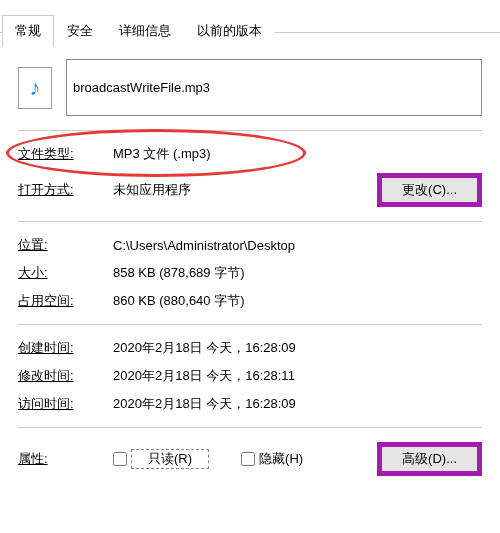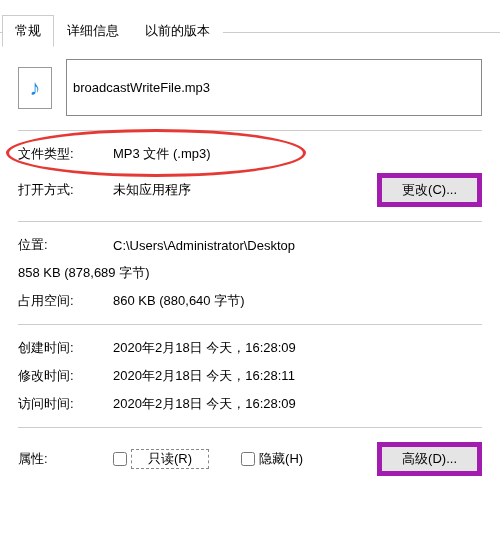--- a/index.html
+++ b/index.html
@@ -2,40 +2,41 @@
 <html><head>
 <meta charset="utf-8">
 <style>
 * { box-sizing: border-box; margin: 0; padding: 0; }
 body { font-family: "Microsoft YaHei", "Segoe UI", sans-serif; font-size: 13px; background: #fff; color: #000; width: 500px; }
 .tabs { display: flex; background: #fff; border-bottom: 1px solid #ccc; padding: 0 2px; }
 .tab { padding: 6px 12px; cursor: pointer; border: 1px solid transparent; border-bottom: none; position: relative; top: 15px; background: #fff; }
 .tab.active { border-color: #ccc; border-bottom: 1px solid #fff; background: #fff; }
 .content { padding: 16px 18px; }
 .row { display: flex; align-items: center; margin: 10px 0; }
-.label { width: 95px; flex-shrink: 0; }
+.label { width: 95px; flex-shrink: 0; text-decoration: underline; }
 .value { flex: 1; }
 .filename-input { flex: 1; padding: 20px 6px; border: 1px solid #888; font-family: inherit; font-size: 13px; }
 .icon-box { width: 34px; height: 42px; border: 1px solid #999; background: #fff; display: flex; align-items: center; justify-content: center; margin-right: 14px; }
 .hr { border: none; border-top: 1px solid #ccc; margin: 14px 0; }
 .btn { padding: 3px 20px; border: 5px solid #a21caf; background: #e5e5e5; cursor: pointer; font-family: inherit; font-size: 13px; margin-left: 8px; min-width: 100px; text-align: center; }
 .checkbox-wrap { display: inline-flex; align-items: center; margin-right: 32px; cursor: pointer; }
 .checkbox-wrap input { margin-right: 4px; width: 14px; height: 14px; }
 .dashed-label { border: 1px dashed #888; padding: 0 16px; }
 .music-icon { color: #1e88e5; font-size: 22px; }
 .highlight-ellipse { position: absolute; border: 3px solid #e53935; border-radius: 50%; width: 300px; height: 48px; left: 6px; top: 96px; pointer-events: none; }
 .content { position: relative; }
 .attr-row .value { display: flex; align-items: center; }
 .attr-row .btn { margin-left: auto; }
 </style>
 </head>
 <body>
 
 <div class="tabs">
   <div class="tab active">常规</div>
+  <div class="tab">安全</div>
   <div class="tab">详细信息</div>
   <div class="tab">以前的版本</div>
 </div>
 
 <div class="content">
 
   <div class="highlight-ellipse"></div>
 
   <div class="row">
     <div class="icon-box">
@@ -58,20 +59,21 @@
   </div>
 
   <hr class="hr">
 
   <div class="row">
     <span class="label">位置:</span>
     <span class="value">C:\Users\Administrator\Desktop</span>
   </div>
 
   <div class="row">
+    <span class="label">大小:</span>
     <span class="value">858 KB (878,689 字节)</span>
   </div>
 
   <div class="row">
     <span class="label">占用空间:</span>
     <span class="value">860 KB (880,640 字节)</span>
   </div>
 
   <hr class="hr">
 

